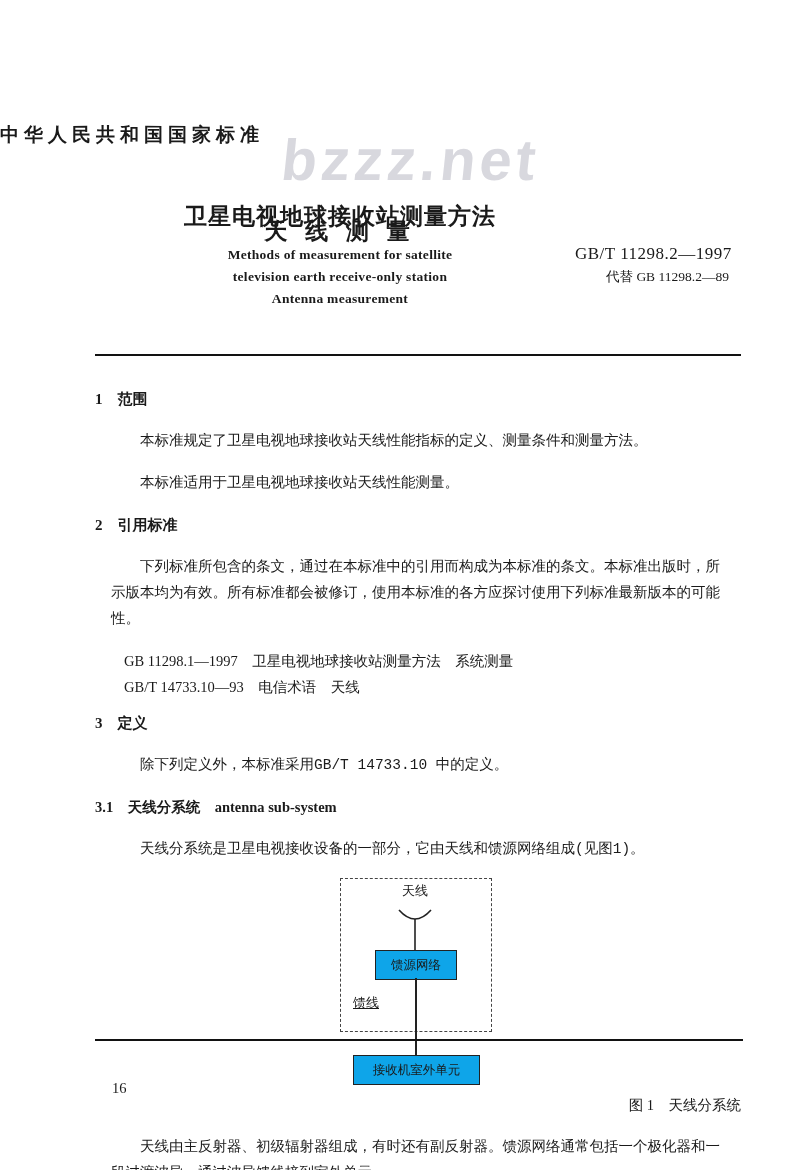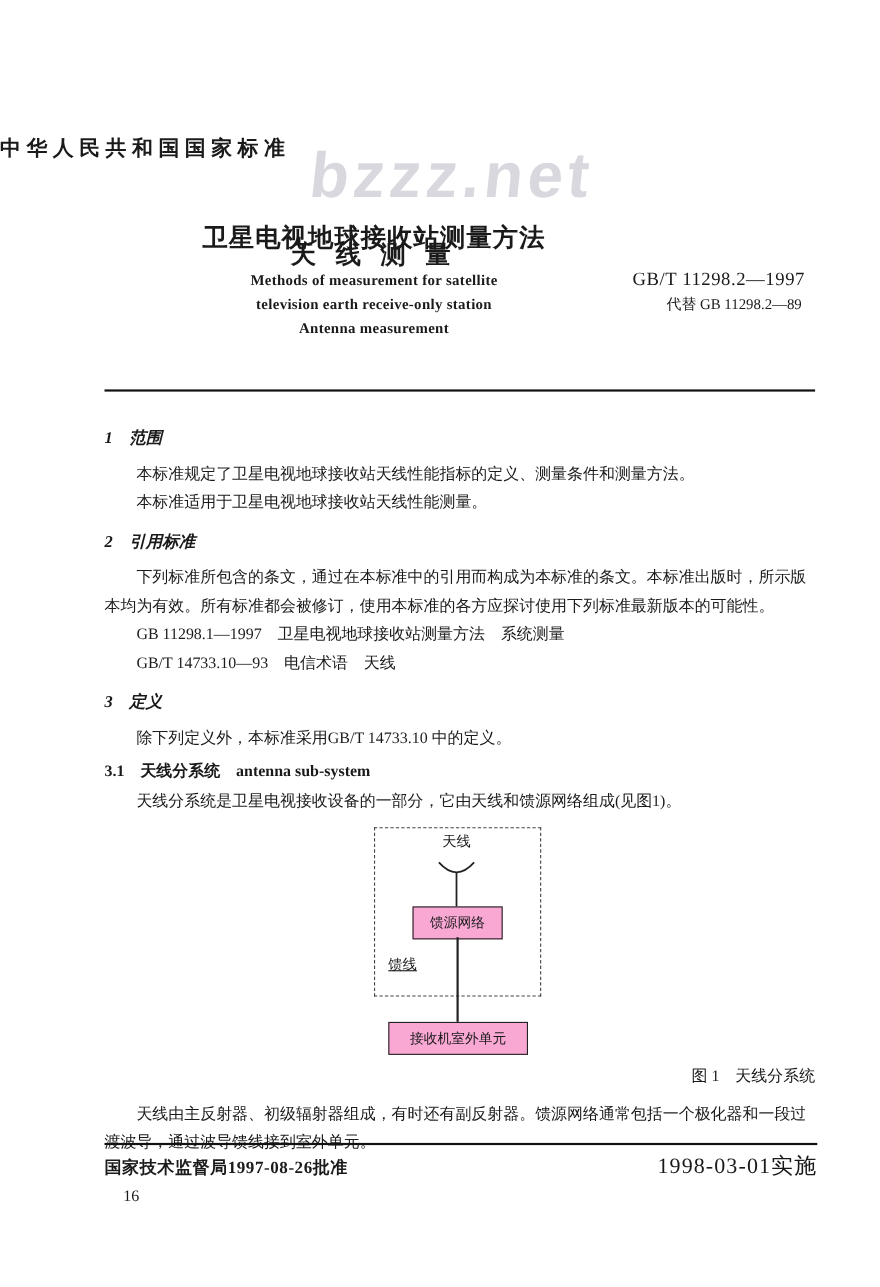--- a/index.html
+++ b/index.html
@@ -60,43 +60,42 @@
   .rule-top{left:95px;top:354px;width:646px;height:2px;}
   .rule-bottom{left:95px;top:1039px;width:648px;height:2px;}
   
   .content{
     position:absolute;left:95px;top:376px;width:646px;z-index:1;
     font-size:14.5px;line-height:26px;
   }
   .sec-heading{
     font-weight:bold;font-size:15px;
     margin:10px 0 6px 0;
-    font-style:italic;
   }
   .sub-heading{
     font-weight:bold;font-size:14.5px;
     margin:4px 0 2px 0;
   }
-  .para{margin:0;text-indent:2em;}
+  .para{margin:16px;text-indent:2em;font-family:Liberation Mono, monospace;}
   .ref-line{margin:0;padding-left:2em;}
   
   .diagram{
     position:relative;width:646px;height:208px;margin-top:10px;
   }
   .dashed-box{
     position:absolute;left:245px;top:0;width:150px;height:152px;
     border:1.5px dashed #444;
   }
   .ant-label{
     position:absolute;left:245px;top:4px;width:150px;
     text-align:center;font-size:13px;line-height:18px;
   }
   .ant-symbol{position:absolute;left:298px;top:24px;}
   .dbox{
-    position:absolute;border:1.5px solid #222;background:#f9a8d4;
+    position:absolute;border:1.5px solid #222;background:#0ea5e9;
     text-align:center;font-size:12.5px;
     display:flex;align-items:center;justify-content:center;
   }
   .feed-box{left:280px;top:72px;width:80px;height:28px;}
   .outdoor-box{left:258px;top:177px;width:125px;height:28px;}
   .vline{position:absolute;width:1.5px;background:#222;left:320px;}
   .v2{top:100px;height:77px;}
   .feeder-label{
     position:absolute;left:258px;top:116px;width:56px;
     text-align:left;font-size:13px;line-height:18px;text-decoration:underline;
@@ -169,20 +168,16 @@
     </div>
     <div class="fig-caption">图 1　天线分系统</div>
 
     <p class="para">天线由主反射器、初级辐射器组成，有时还有副反射器。馈源网络通常包括一个极化器和一段过渡波导，通过波导馈线接到室外单元。</p>
 
 
   </div>
 
   <div class="rule rule-bottom"></div>
 
-  <div class="footer">
-    <span class="approval">国家技术监督局1997-08-26批准</span>
-    <span class="impl">1998-03-01实施</span>
-  </div>
 
   <div class="pagenum">16</div>
 
 </div>
 
 </body></html>

